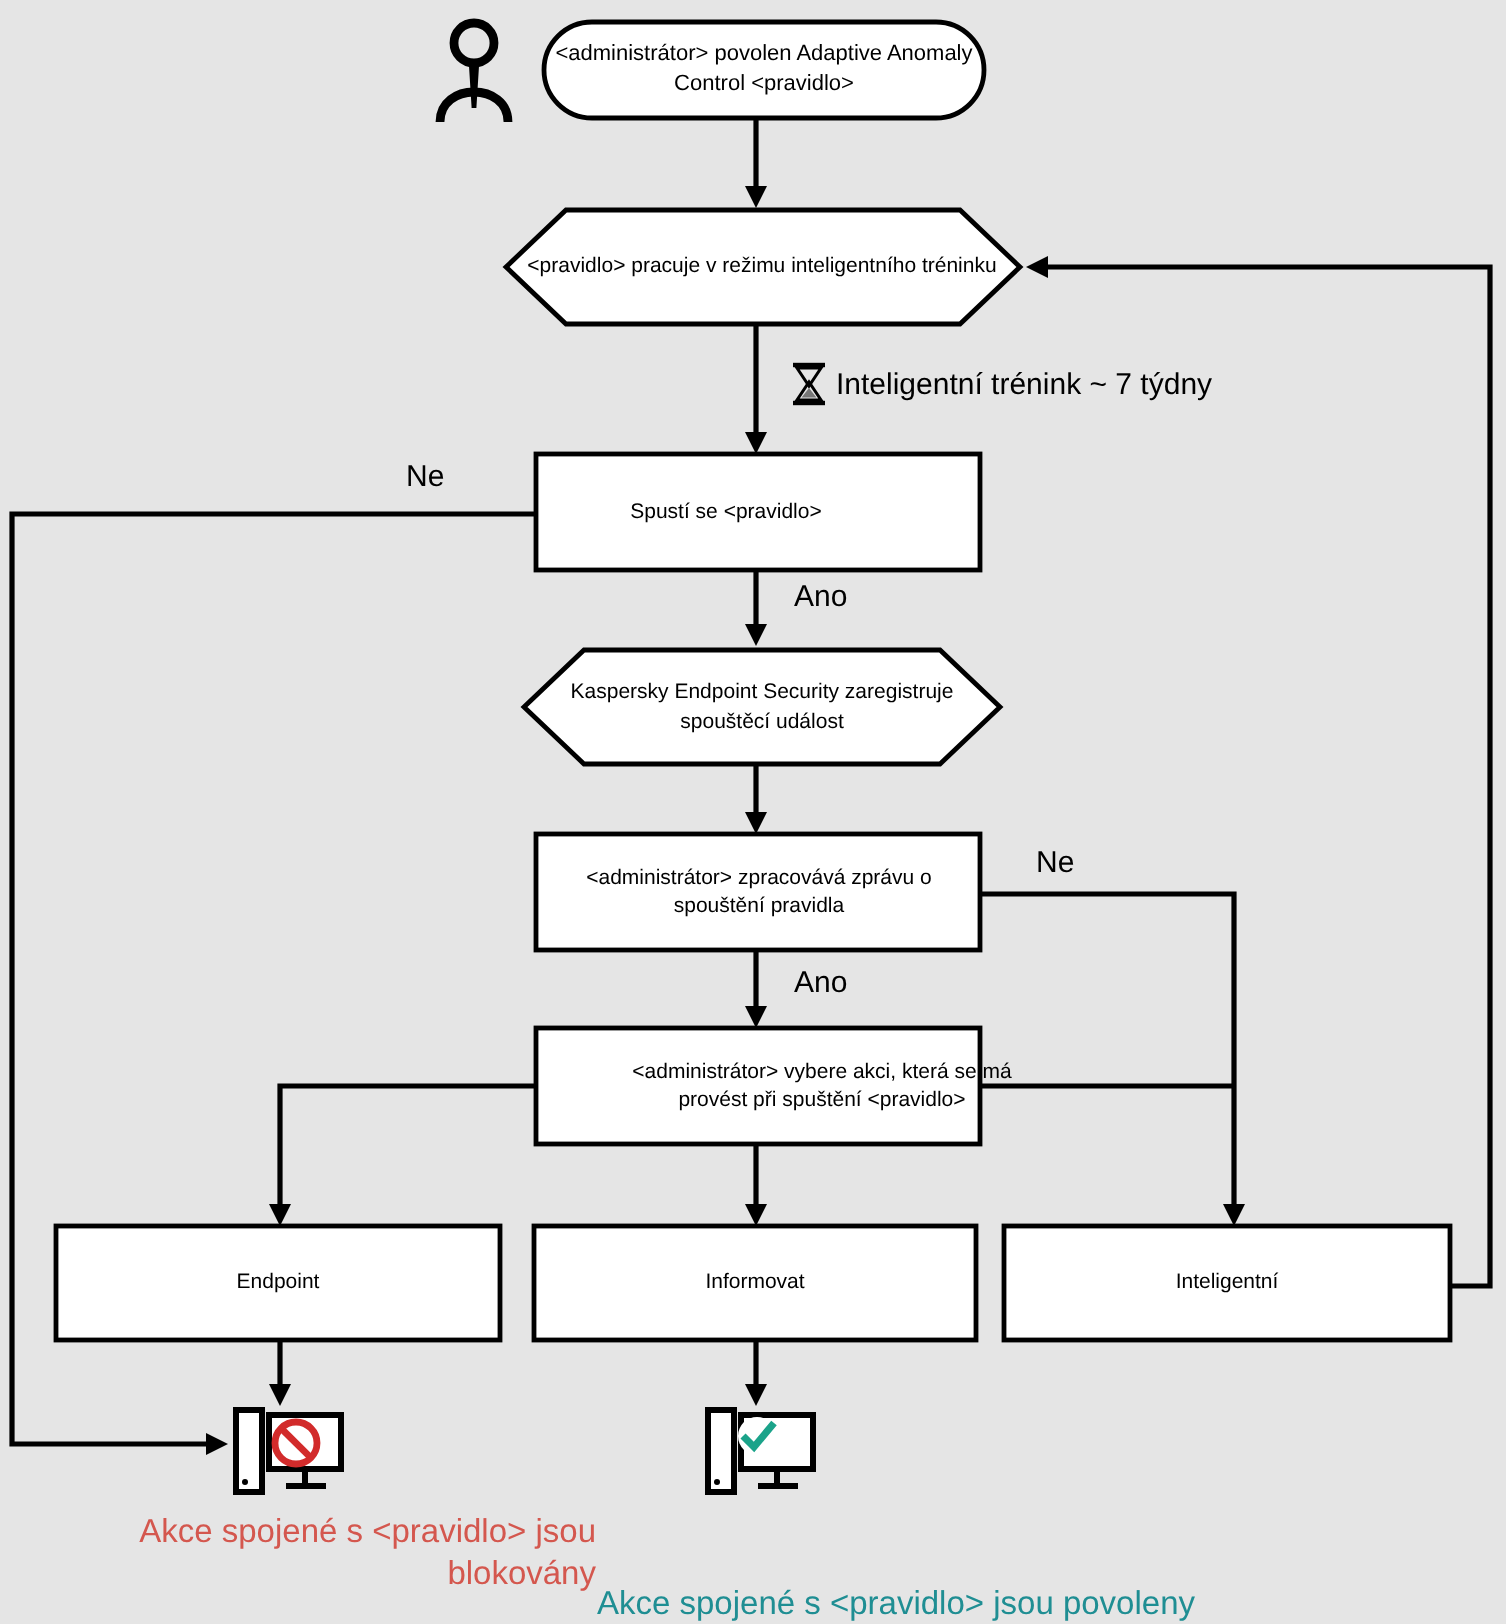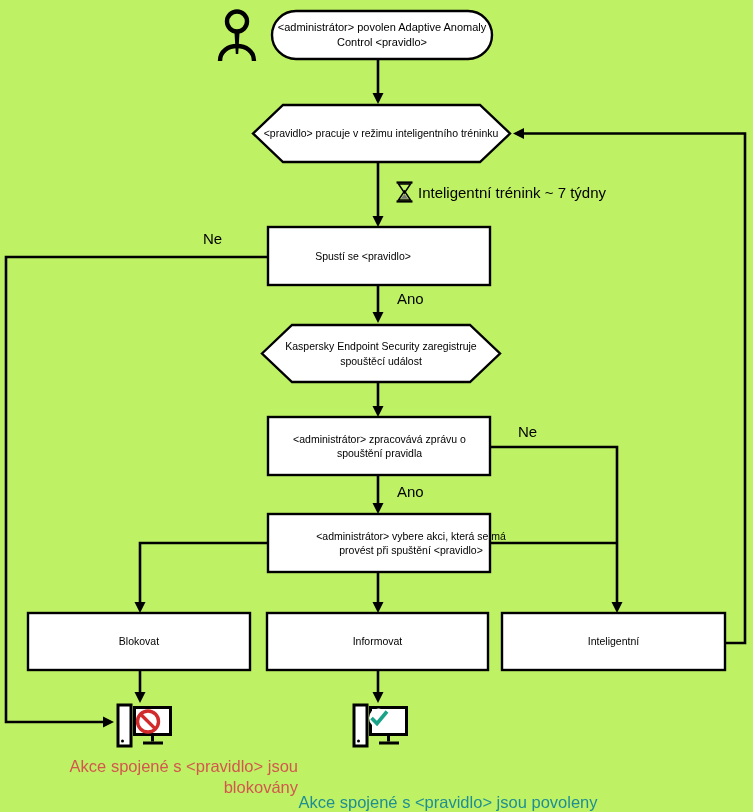--- a/index.html
+++ b/index.html
@@ -6,21 +6,21 @@
     --red:#d22b2b;
     --teal-icon:#1ba38a;
     --salmon:#d4574e;
     --teal-text:#1f8e93;
     --line:#000000;
   }
   html,body{margin:0;padding:0;background:#ffffff;}
   #stage{
     position:relative;
     width:753px;height:812px;
-    background:#bef264;
+    background:#e5e5e5;
     font-family:"Liberation Sans", sans-serif;
     overflow:hidden;
   }
   #chart-svg{position:absolute;left:0;top:0;}
   .lbl{
     position:absolute;
     display:flex;align-items:center;justify-content:center;
     text-align:center;
     color:#000;
     font-size:10.5px;
@@ -154,21 +154,21 @@
   <div class="lbl" style="left:276px;top:327px;width:210px;height:53px;">Kaspersky Endpoint Security zaregistruje spouštěcí událost</div>
 
   <div class="lbl" style="left:282px;top:419px;width:195px;height:54px;">&lt;administrátor&gt; zpracovává zprávu o spouštění pravidla</div>
 
   <div class="lbl edge-lbl" style="left:518px;top:424px;">Ne</div>
 
   <div class="lbl edge-lbl" style="left:397px;top:484px;">Ano</div>
 
   <div class="lbl" style="left:278px;top:516px;width:202px;height:54px;margin-left:32px;">&lt;administrátor&gt; vybere akci, která se má provést při spuštění &lt;pravidlo&gt;</div>
 
-  <div class="lbl" style="left:30px;top:615px;width:218px;height:53px;">Blokovat</div>
+  <div class="lbl" style="left:30px;top:615px;width:218px;height:53px;">Endpoint</div>
 
   <div class="lbl" style="left:269px;top:615px;width:217px;height:53px;">Informovat</div>
 
   <div class="lbl" style="left:504px;top:615px;width:219px;height:53px;">Inteligentní</div>
 
   <div class="lbl outcome" id="lbl-blocked" style="left:28px;top:756px;width:270px;">Akce spojené s &lt;pravidlo&gt; jsou blokovány</div>
 
   <div class="lbl outcome" id="lbl-allowed" style="left:288px;top:768px;width:320px;">Akce spojené s &lt;pravidlo&gt; jsou povoleny</div>
 
 </div>

